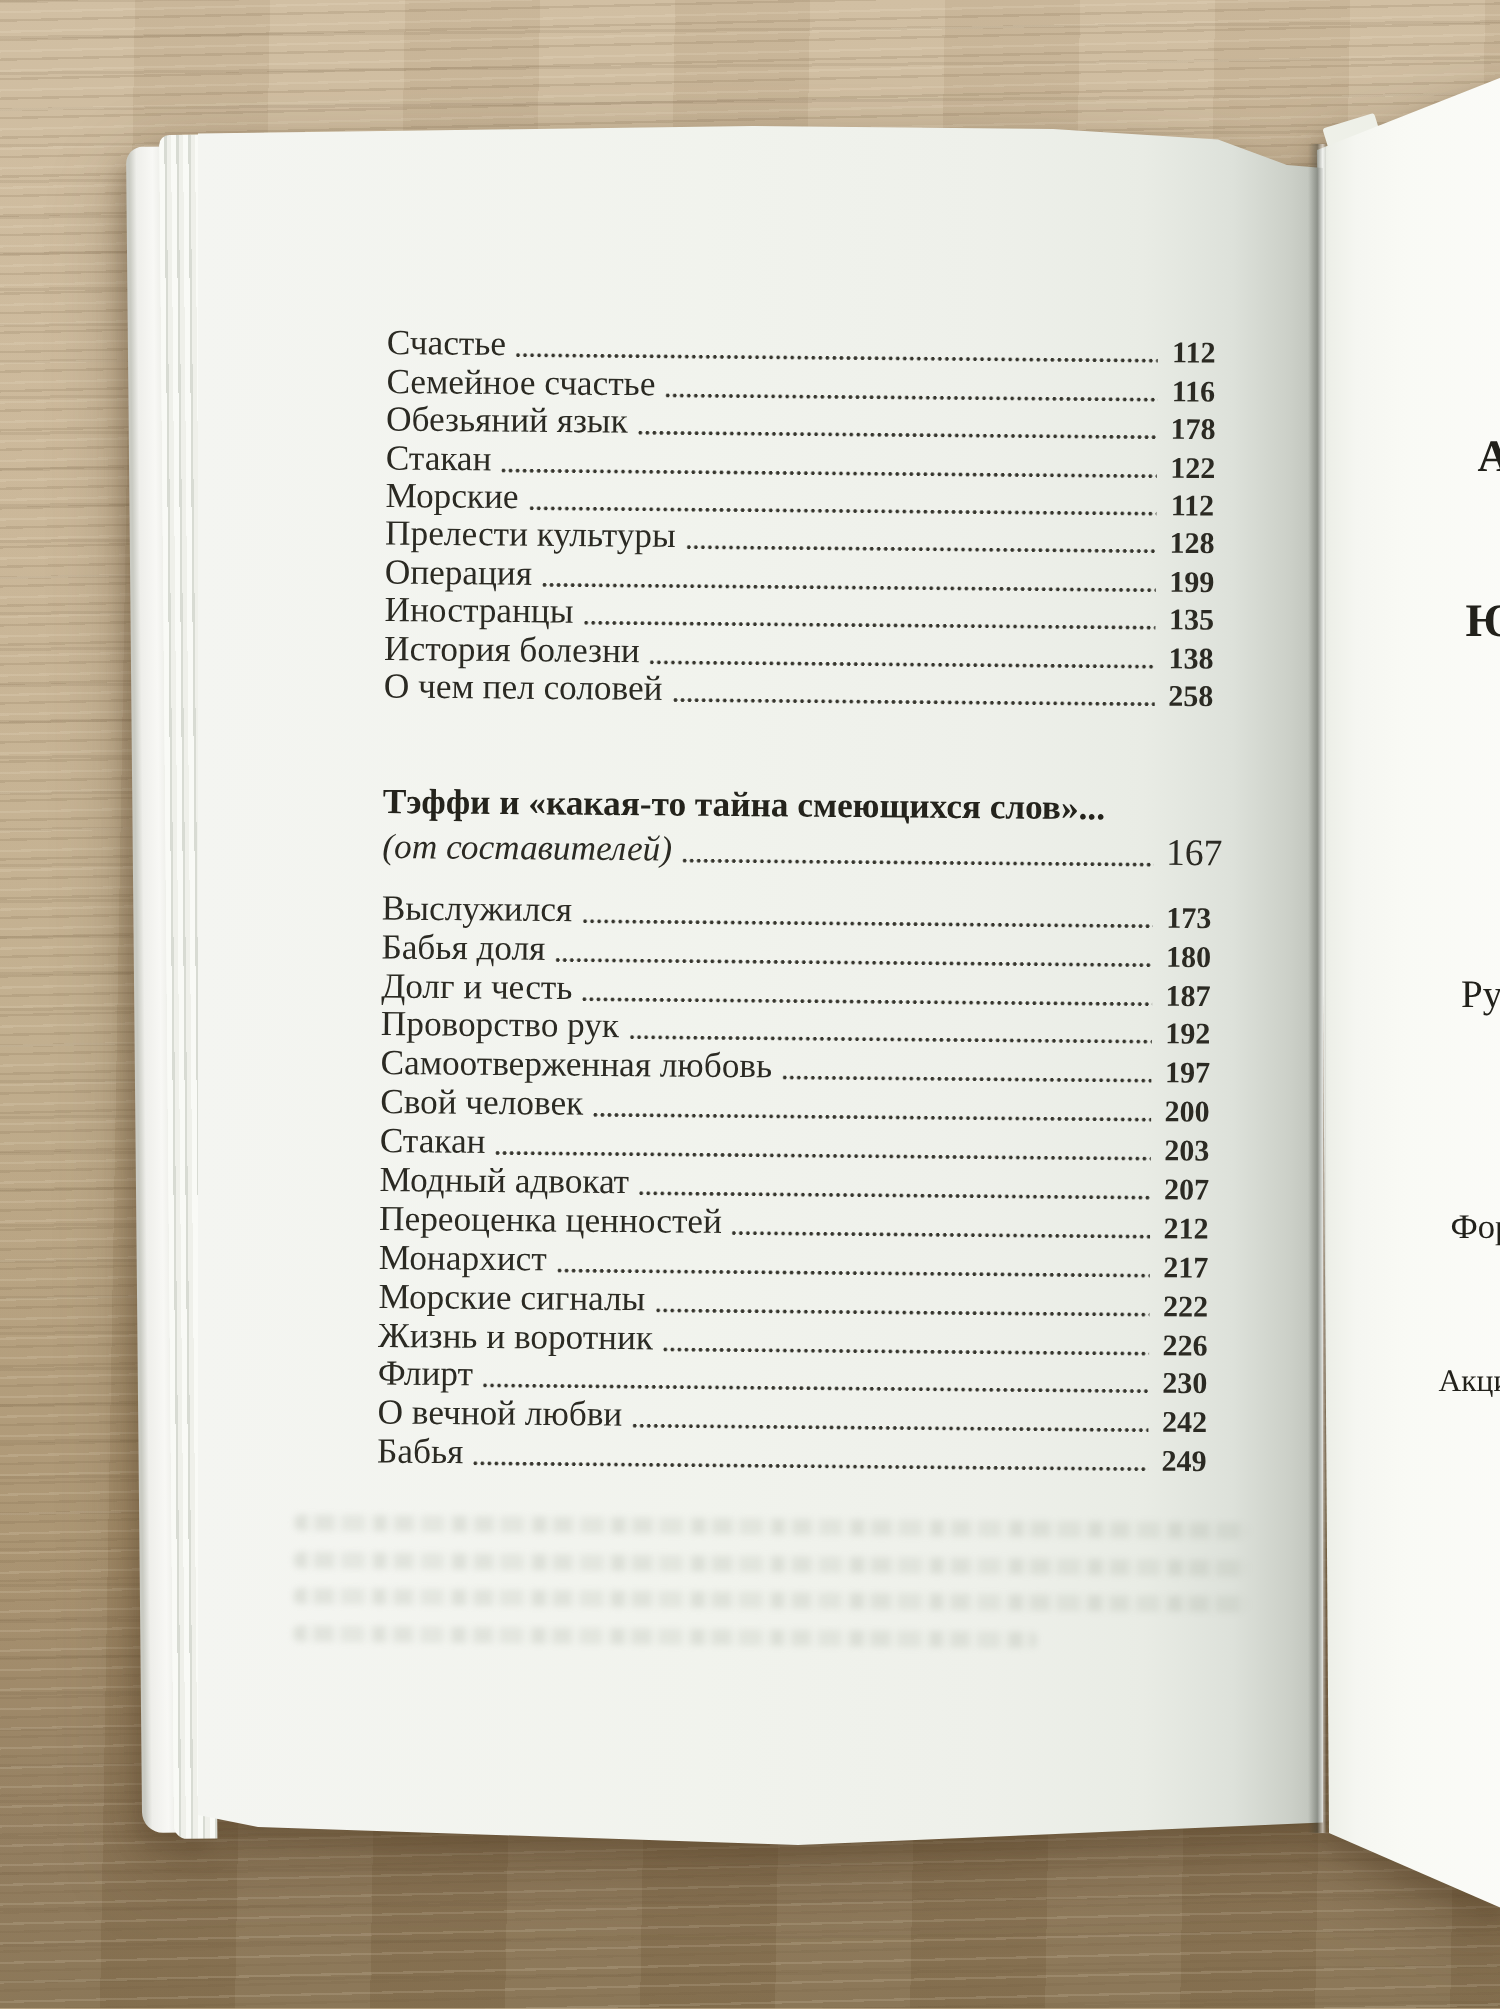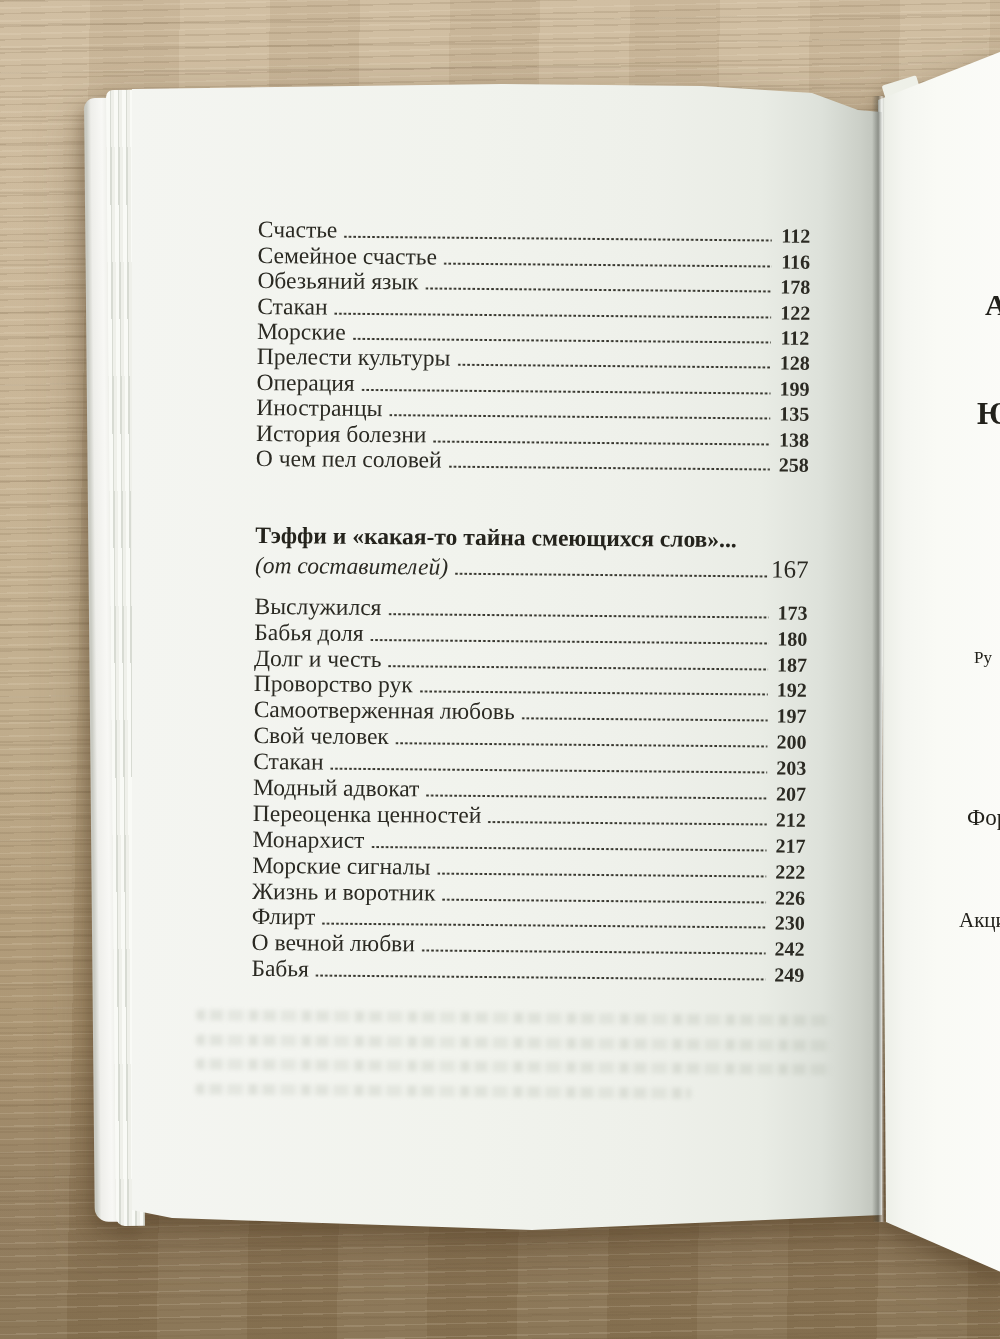--- a/index.html
+++ b/index.html
@@ -32,21 +32,21 @@
 
   
   .right-page{
     position:absolute;left:878px;top:48px;width:132px;height:1235px;
     background:linear-gradient(90deg,#dde0d8 0px,#edefe8 8px,#f5f6f1 26px,#f9faf5 60px,#fbfbf8 100%);
     clip-path:polygon(0 52px,132px 0,132px 1228px,8px 1174px);
   }
   .frag{position:absolute;color:#22211b;white-space:nowrap;}
   .frag-1{left:107px;top:240px;font-size:30px;font-weight:bold;}
   .frag-2{left:99px;top:348px;font-size:31px;font-weight:bold;letter-spacing:1px;}
-  .frag-3{left:96px;top:600px;font-size:17px;}
+  .frag-3{left:96px;top:600px;font-size:26px;}
   .frag-4{left:89px;top:757px;font-size:23px;}
   .frag-5{left:81px;top:860px;font-size:21px;}
 
   .corner-peek{
     position:absolute;left:884px;top:80px;width:36px;height:22px;background:#eef0e8;
     transform:rotate(-17deg);border-radius:2px;
   }
 
   
   .cover-edge{
@@ -87,21 +87,21 @@
   .lead{
     flex:1 1 auto;height:6px;margin:0 2px 4px 7px;
     background:radial-gradient(circle at 1.5px 3px,#35342c 1.05px,rgba(0,0,0,0) 1.45px) 0 0/4.7px 6px repeat-x;
   }
   .toc-row .p{flex:0 0 auto;min-width:44px;text-align:center;font-size:20px;font-weight:bold;}
 
   .toc-heading{margin-top:49px;margin-bottom:15px;}
   .h-line1{font-size:23.5px;font-weight:bold;color:#24231c;line-height:29px;white-space:nowrap;}
   .h-line2{display:flex;align-items:flex-end;height:29px;font-size:23.5px;white-space:nowrap;}
   .h-line2 .t{font-style:italic;}
-  .h-line2 .p{flex:0 0 auto;min-width:44px;font-size:25px;}
+  .h-line2 .p{flex:0 0 auto;min-width:44px;text-align:right;font-size:25px;}
 
   
   .ghost{position:absolute;left:-55px;top:792px;width:636px;}
   .ghost-line{
     height:11px;margin-bottom:13.5px;border-radius:4px;
     background:repeating-linear-gradient(90deg,
       rgba(148,156,140,.42) 0 9px, rgba(148,156,140,.07) 9px 14px,
       rgba(148,156,140,.36) 14px 27px, rgba(148,156,140,.05) 27px 32px,
       rgba(148,156,140,.30) 32px 47px, rgba(148,156,140,.06) 47px 53px);
     filter:blur(2.1px);opacity:.5;

